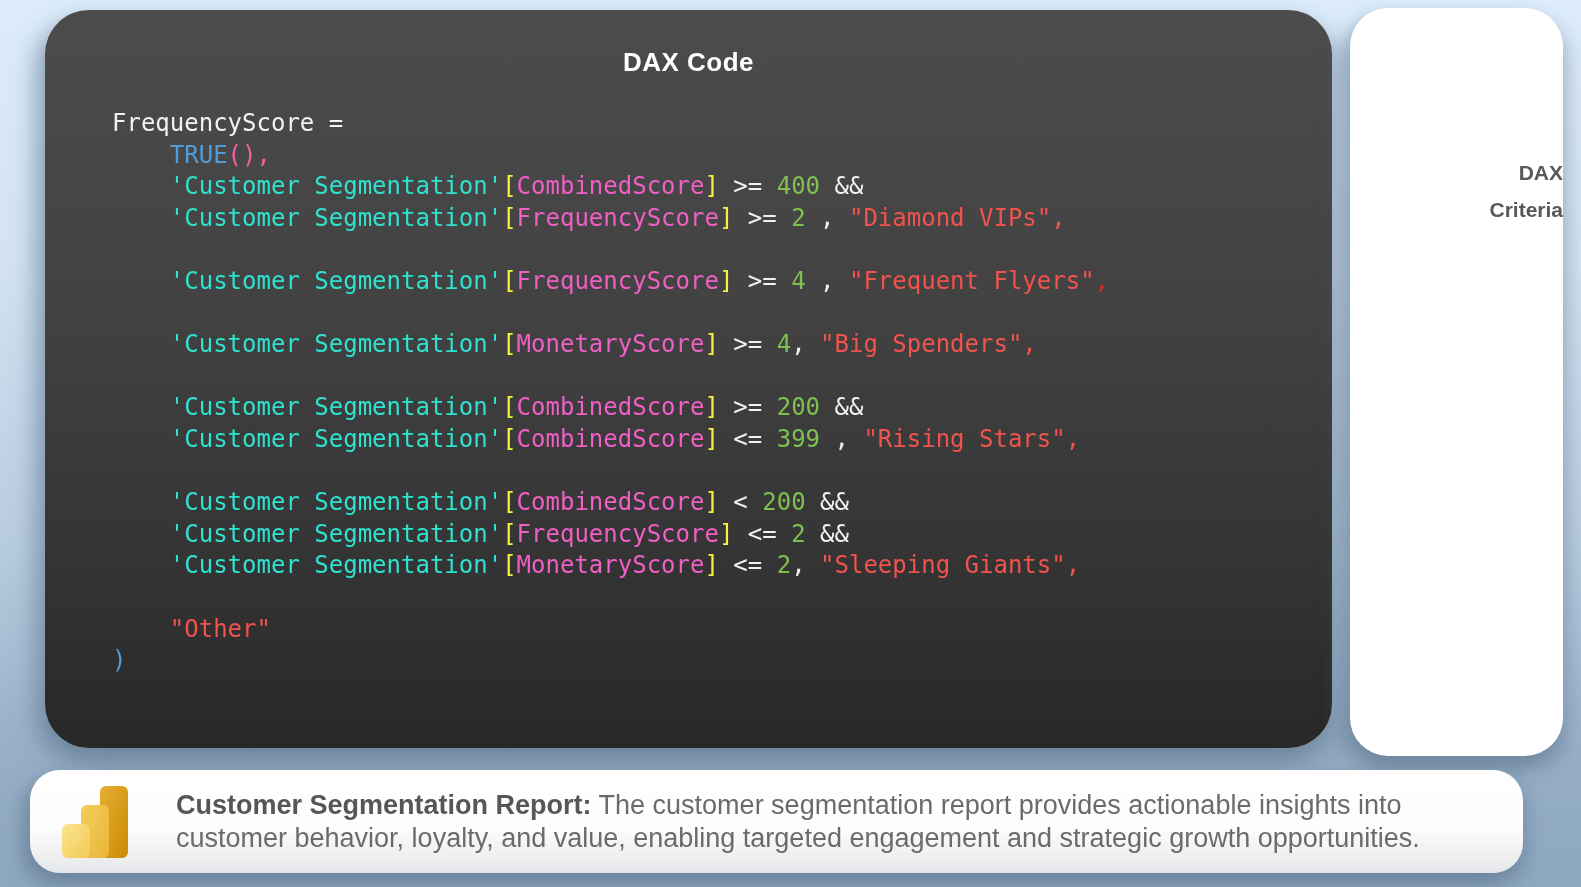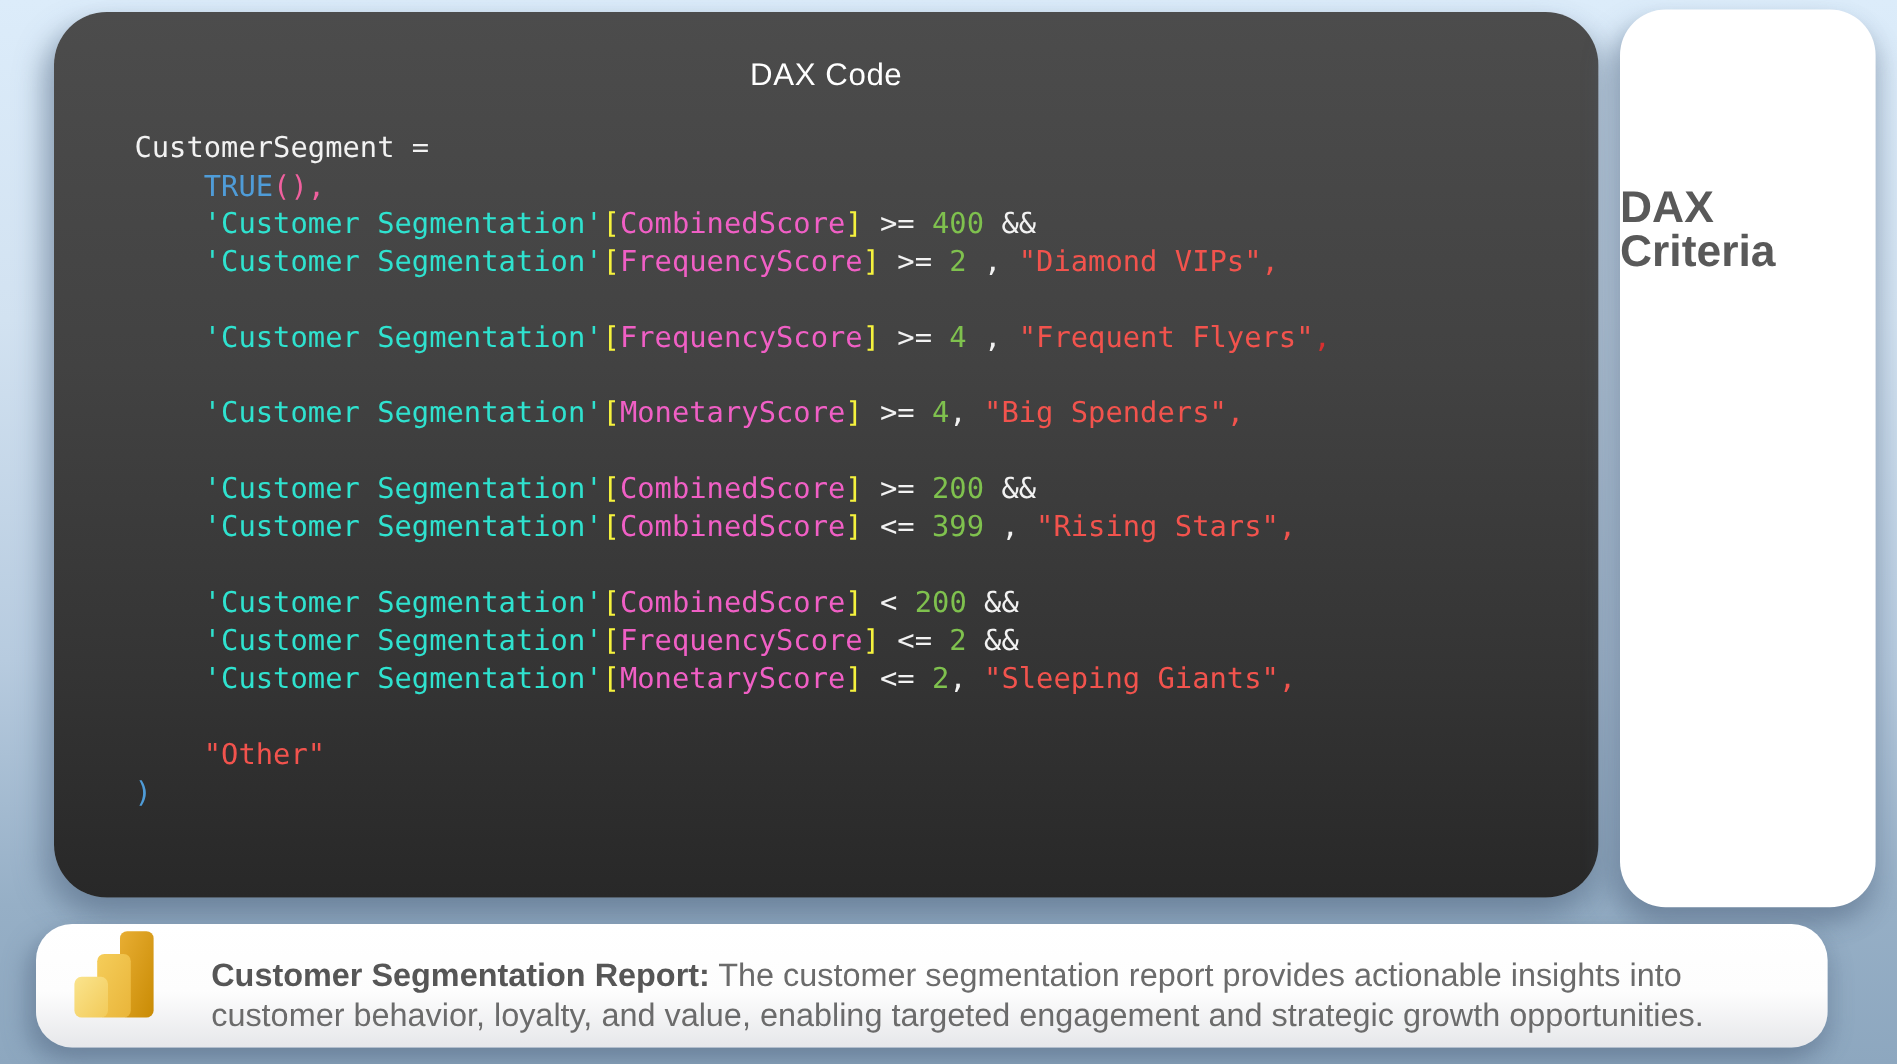--- a/index.html
+++ b/index.html
@@ -9,64 +9,64 @@
     background: linear-gradient(180deg, #dcecfa 0%, #d2e2f1 30%, #b7cbdf 62%, #96afc6 85%, #8da7bf 100%);
   }
 
   .code-panel {
     position:absolute; left:45px; top:10px; width:1287px; height:738px;
     border-radius:44px;
     background: linear-gradient(180deg, #4c4c4c 0%, #424242 40%, #343434 75%, #282828 100%);
     box-shadow: -10px 12px 22px rgba(92,114,140,.55), 10px 14px 22px rgba(92,114,140,.35);
   }
   .code-title {
-    text-align:center; color:#ffffff; font-weight:normal; font-size:26px;
+    text-align:center; color:#ffffff; font-weight:bold; font-size:26px;
     padding-top:37px; letter-spacing:.5px;
   }
   .code-block {
     position:absolute; left:67px; top:98px; right:30px;
     font-family:"DejaVu Sans Mono", monospace;
     font-size:24px; line-height:31.6px;
   }
   .code-line { white-space:pre; min-height:31.6px; }
 
   .criteria-panel {
     position:absolute; left:1350px; top:8px; width:213px; height:748px;
     border-radius:38px; background:#ffffff;
     box-shadow: -9px 12px 20px rgba(92,114,140,.5), 6px 12px 18px rgba(92,114,140,.3);
   }
   .criteria-title {
-    margin-top:146px; text-align:left; font-size:37px; font-weight:bold;
+    margin-top:146px; text-align:right; font-size:21px; font-weight:bold;
     color:#595959; white-space:pre-line; line-height:37px;
   }
   .criteria-body {
     margin:29px 8px 0 22px; font-size:24px; color:#7f7f7f;
     white-space:pre-line; line-height:31.4px;
   }
 
   .footer-bar {
     position:absolute; left:30px; top:770px; width:1493px; height:103px;
     border-radius:30px;
     background: linear-gradient(180deg, #ffffff 0%, #fdfdfd 55%, #e6e7ea 100%);
     box-shadow: -9px 10px 18px rgba(92,114,140,.5), 6px 10px 16px rgba(92,114,140,.3);
-    display:flex; 
+    display:flex; align-items:center;
   }
   .footer-icon { width:84px; height:84px; margin-left:26px; flex:0 0 auto; }
   .footer-text {
     margin-left:36px; width:1320px; font-size:27px; line-height:32.5px; color:#6b6b6b;
   }
   .footer-text .bold { font-weight:bold; color:#565656; }
 </style>
 </head>
 <body>
 
 <div class="code-panel">
   <div class="code-title">DAX Code</div>
   <div class="code-block">
-      <div class="code-line"><span style="color: rgb(242, 242, 242);">CustomerSegment =</span></div>
+      <div class="code-line"><span style="color: rgb(242, 242, 242);">FrequencyScore =</span></div>
       <div class="code-line"><span style="color: rgb(242, 242, 242);">    </span><span style="color: rgb(79, 156, 216);">TRUE</span><span style="color: rgb(240, 96, 158);">(),</span></div>
       <div class="code-line"><span style="color: rgb(242, 242, 242);">    </span><span style="color: rgb(47, 226, 207);">'Customer Segmentation'</span><span style="color: rgb(245, 242, 61);">[</span><span style="color: rgb(240, 95, 197);">CombinedScore</span><span style="color: rgb(245, 242, 61);">]</span><span style="color: rgb(242, 242, 242);"> &gt;= </span><span style="color: rgb(127, 193, 78);">400</span><span style="color: rgb(242, 242, 242);"> &amp;&amp;</span></div>
       <div class="code-line"><span style="color: rgb(242, 242, 242);">    </span><span style="color: rgb(47, 226, 207);">'Customer Segmentation'</span><span style="color: rgb(245, 242, 61);">[</span><span style="color: rgb(240, 95, 197);">FrequencyScore</span><span style="color: rgb(245, 242, 61);">]</span><span style="color: rgb(242, 242, 242);"> &gt;= </span><span style="color: rgb(127, 193, 78);">2</span><span style="color: rgb(242, 242, 242);"> , </span><span style="color: rgb(242, 83, 77);">"Diamond VIPs",</span></div>
       <div class="code-line">&nbsp;</div>
       <div class="code-line"><span style="color: rgb(242, 242, 242);">    </span><span style="color: rgb(47, 226, 207);">'Customer Segmentation'</span><span style="color: rgb(245, 242, 61);">[</span><span style="color: rgb(240, 95, 197);">FrequencyScore</span><span style="color: rgb(245, 242, 61);">]</span><span style="color: rgb(242, 242, 242);"> &gt;= </span><span style="color: rgb(127, 193, 78);">4</span><span style="color: rgb(242, 242, 242);"> , </span><span style="color: rgb(242, 83, 77);">"Frequent Flyers"</span><span style="color: rgb(214, 47, 47);">,</span></div>
       <div class="code-line">&nbsp;</div>
       <div class="code-line"><span style="color: rgb(242, 242, 242);">    </span><span style="color: rgb(47, 226, 207);">'Customer Segmentation'</span><span style="color: rgb(245, 242, 61);">[</span><span style="color: rgb(240, 95, 197);">MonetaryScore</span><span style="color: rgb(245, 242, 61);">]</span><span style="color: rgb(242, 242, 242);"> &gt;= </span><span style="color: rgb(127, 193, 78);">4</span><span style="color: rgb(242, 242, 242);">, </span><span style="color: rgb(242, 83, 77);">"Big Spenders",</span></div>
       <div class="code-line">&nbsp;</div>
       <div class="code-line"><span style="color: rgb(242, 242, 242);">    </span><span style="color: rgb(47, 226, 207);">'Customer Segmentation'</span><span style="color: rgb(245, 242, 61);">[</span><span style="color: rgb(240, 95, 197);">CombinedScore</span><span style="color: rgb(245, 242, 61);">]</span><span style="color: rgb(242, 242, 242);"> &gt;= </span><span style="color: rgb(127, 193, 78);">200</span><span style="color: rgb(242, 242, 242);"> &amp;&amp;</span></div>
       <div class="code-line"><span style="color: rgb(242, 242, 242);">    </span><span style="color: rgb(47, 226, 207);">'Customer Segmentation'</span><span style="color: rgb(245, 242, 61);">[</span><span style="color: rgb(240, 95, 197);">CombinedScore</span><span style="color: rgb(245, 242, 61);">]</span><span style="color: rgb(242, 242, 242);"> &lt;= </span><span style="color: rgb(127, 193, 78);">399</span><span style="color: rgb(242, 242, 242);"> , </span><span style="color: rgb(242, 83, 77);">"Rising Stars",</span></div>

